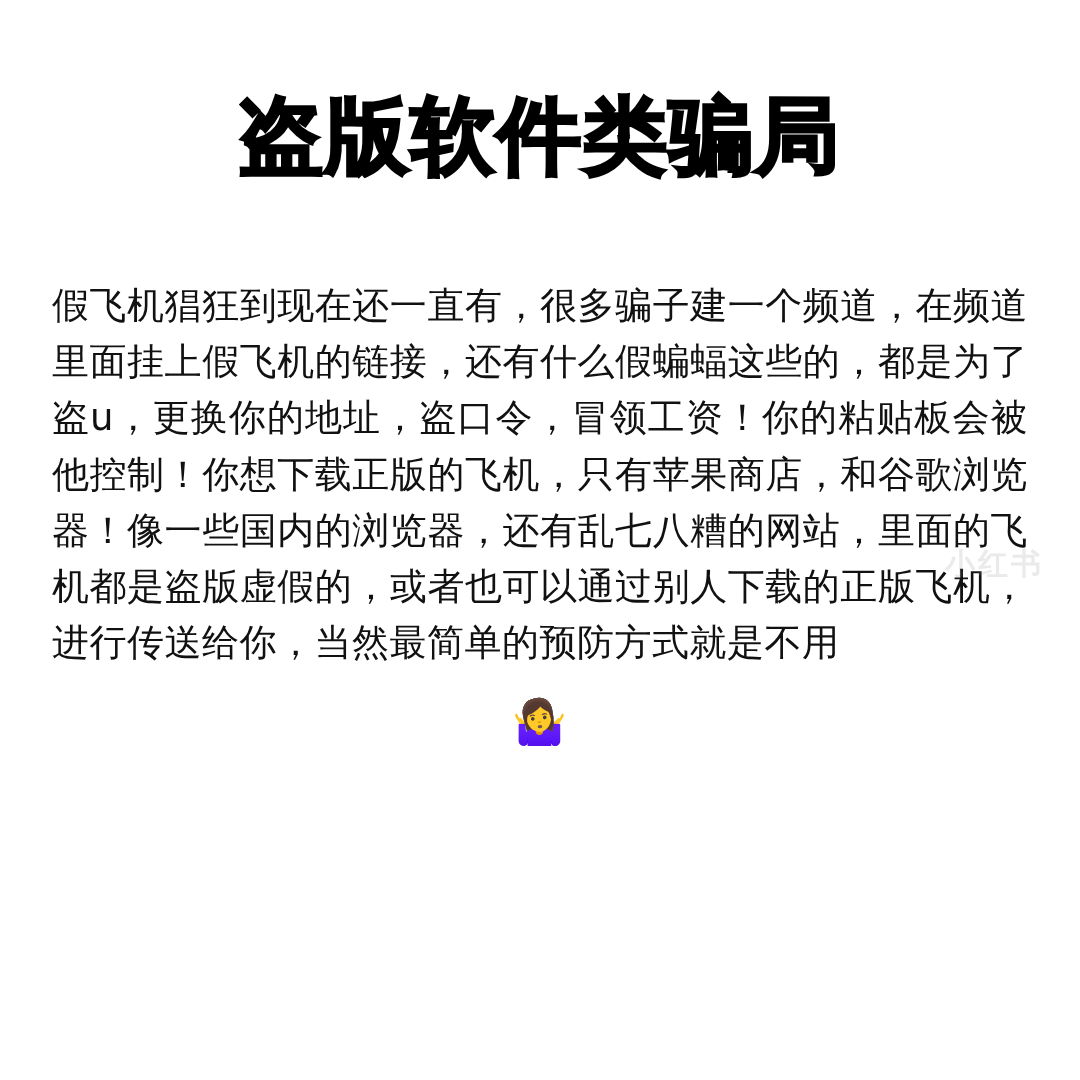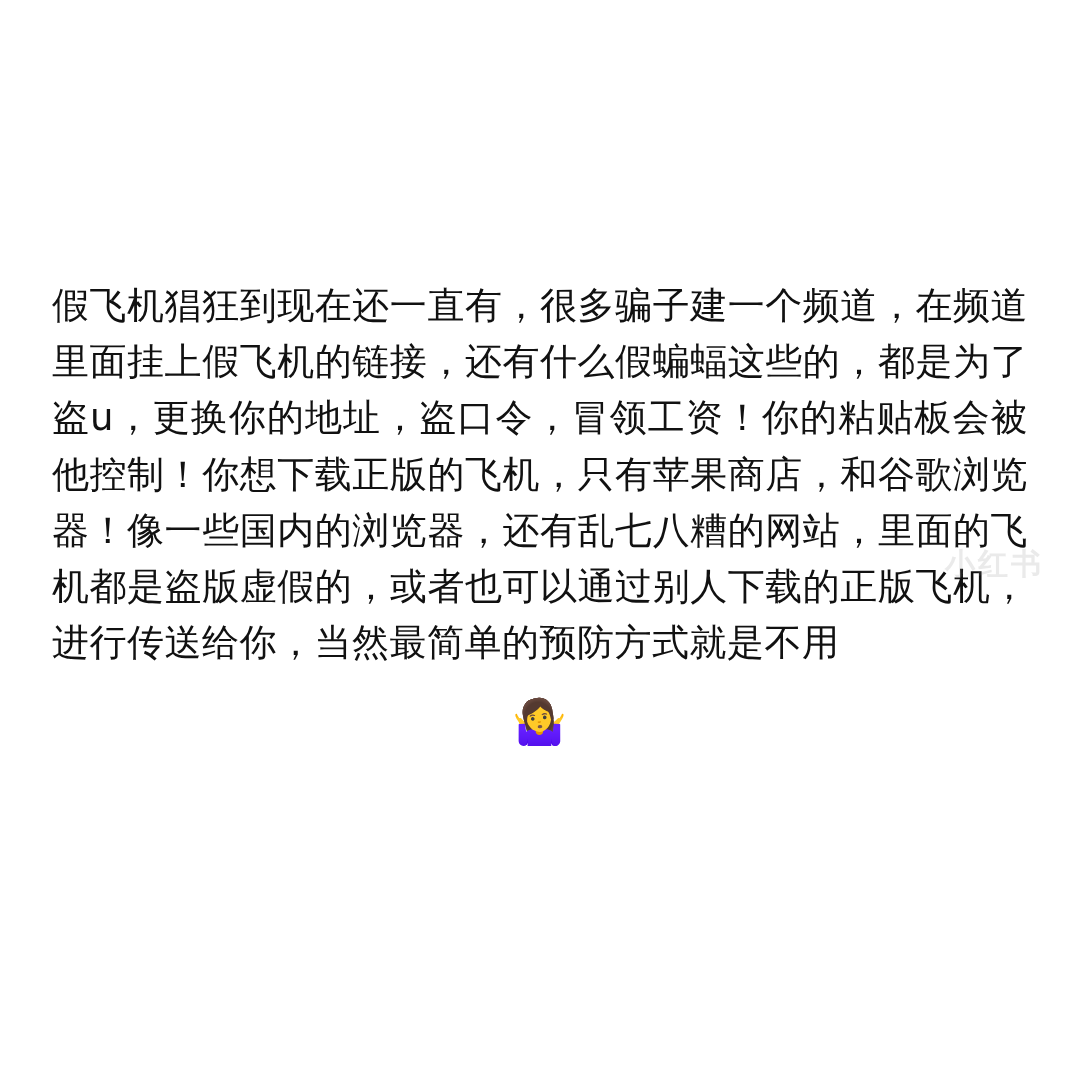--- a/index.html
+++ b/index.html
@@ -71,20 +71,21 @@
     font-weight: 600;
     pointer-events: none;
     user-select: none;
   }
 </style>
 </head>
 <body>
 
 <div class="page">
 
+  <div class="title">盗版软件类骗局</div>
 
   <div class="body-text">假飞机猖狂到现在还一直有，很多骗子建一个频道，在频道里面挂上假飞机的链接，还有什么假蝙蝠这些的，都是为了盗u，更换你的地址，盗口令，冒领工资！你的粘贴板会被他控制！你想下载正版的飞机，只有苹果商店，和谷歌浏览器！像一些国内的浏览器，还有乱七八糟的网站，里面的飞机都是盗版虚假的，或者也可以通过别人下载的正版飞机，进行传送给你，当然最简单的预防方式就是不用</div>
 
   <div class="watermark">小红书</div>
 
   <div class="emoji-line">🤷‍♀️</div>
 
 </div>
 
 </body></html>

